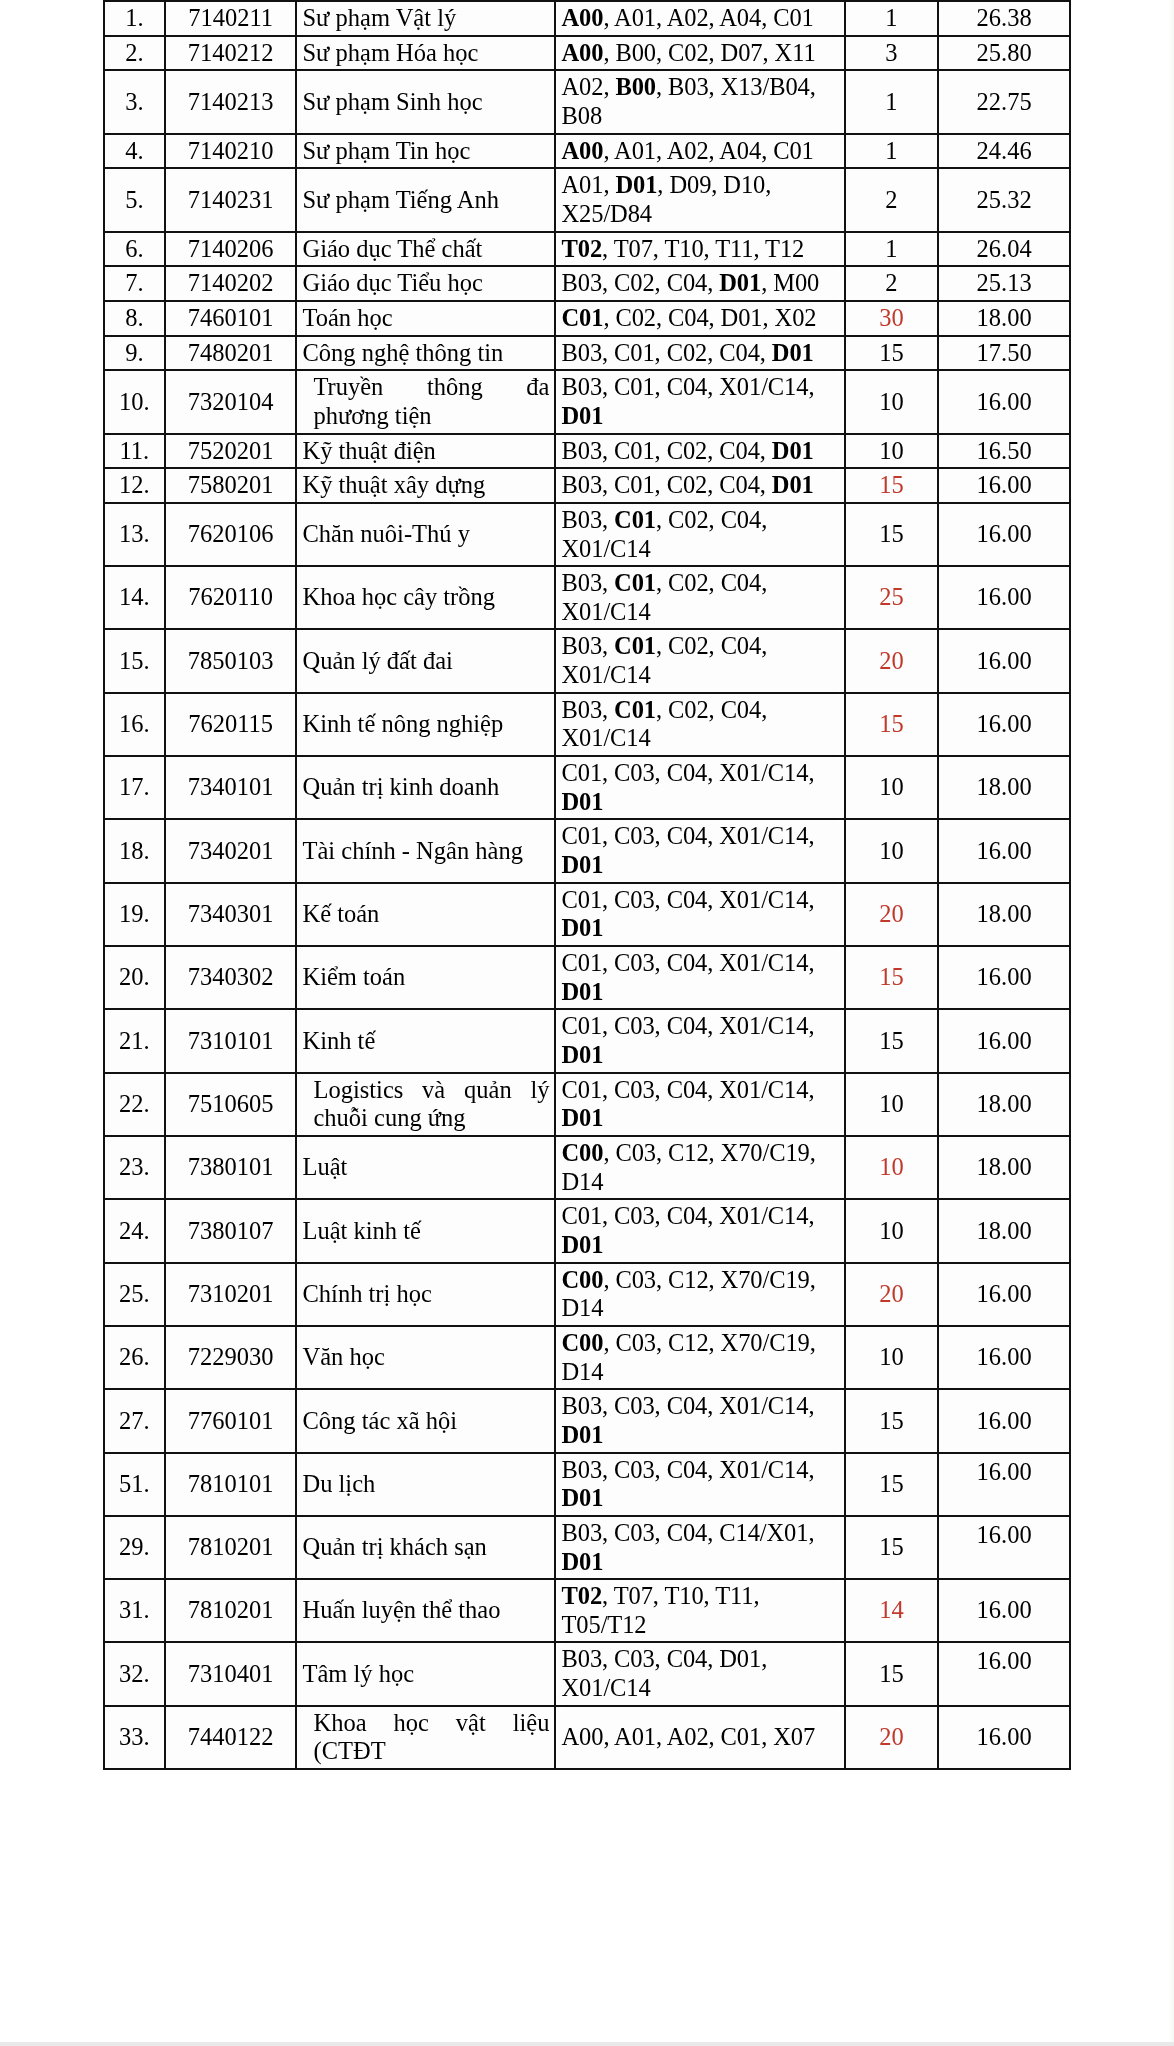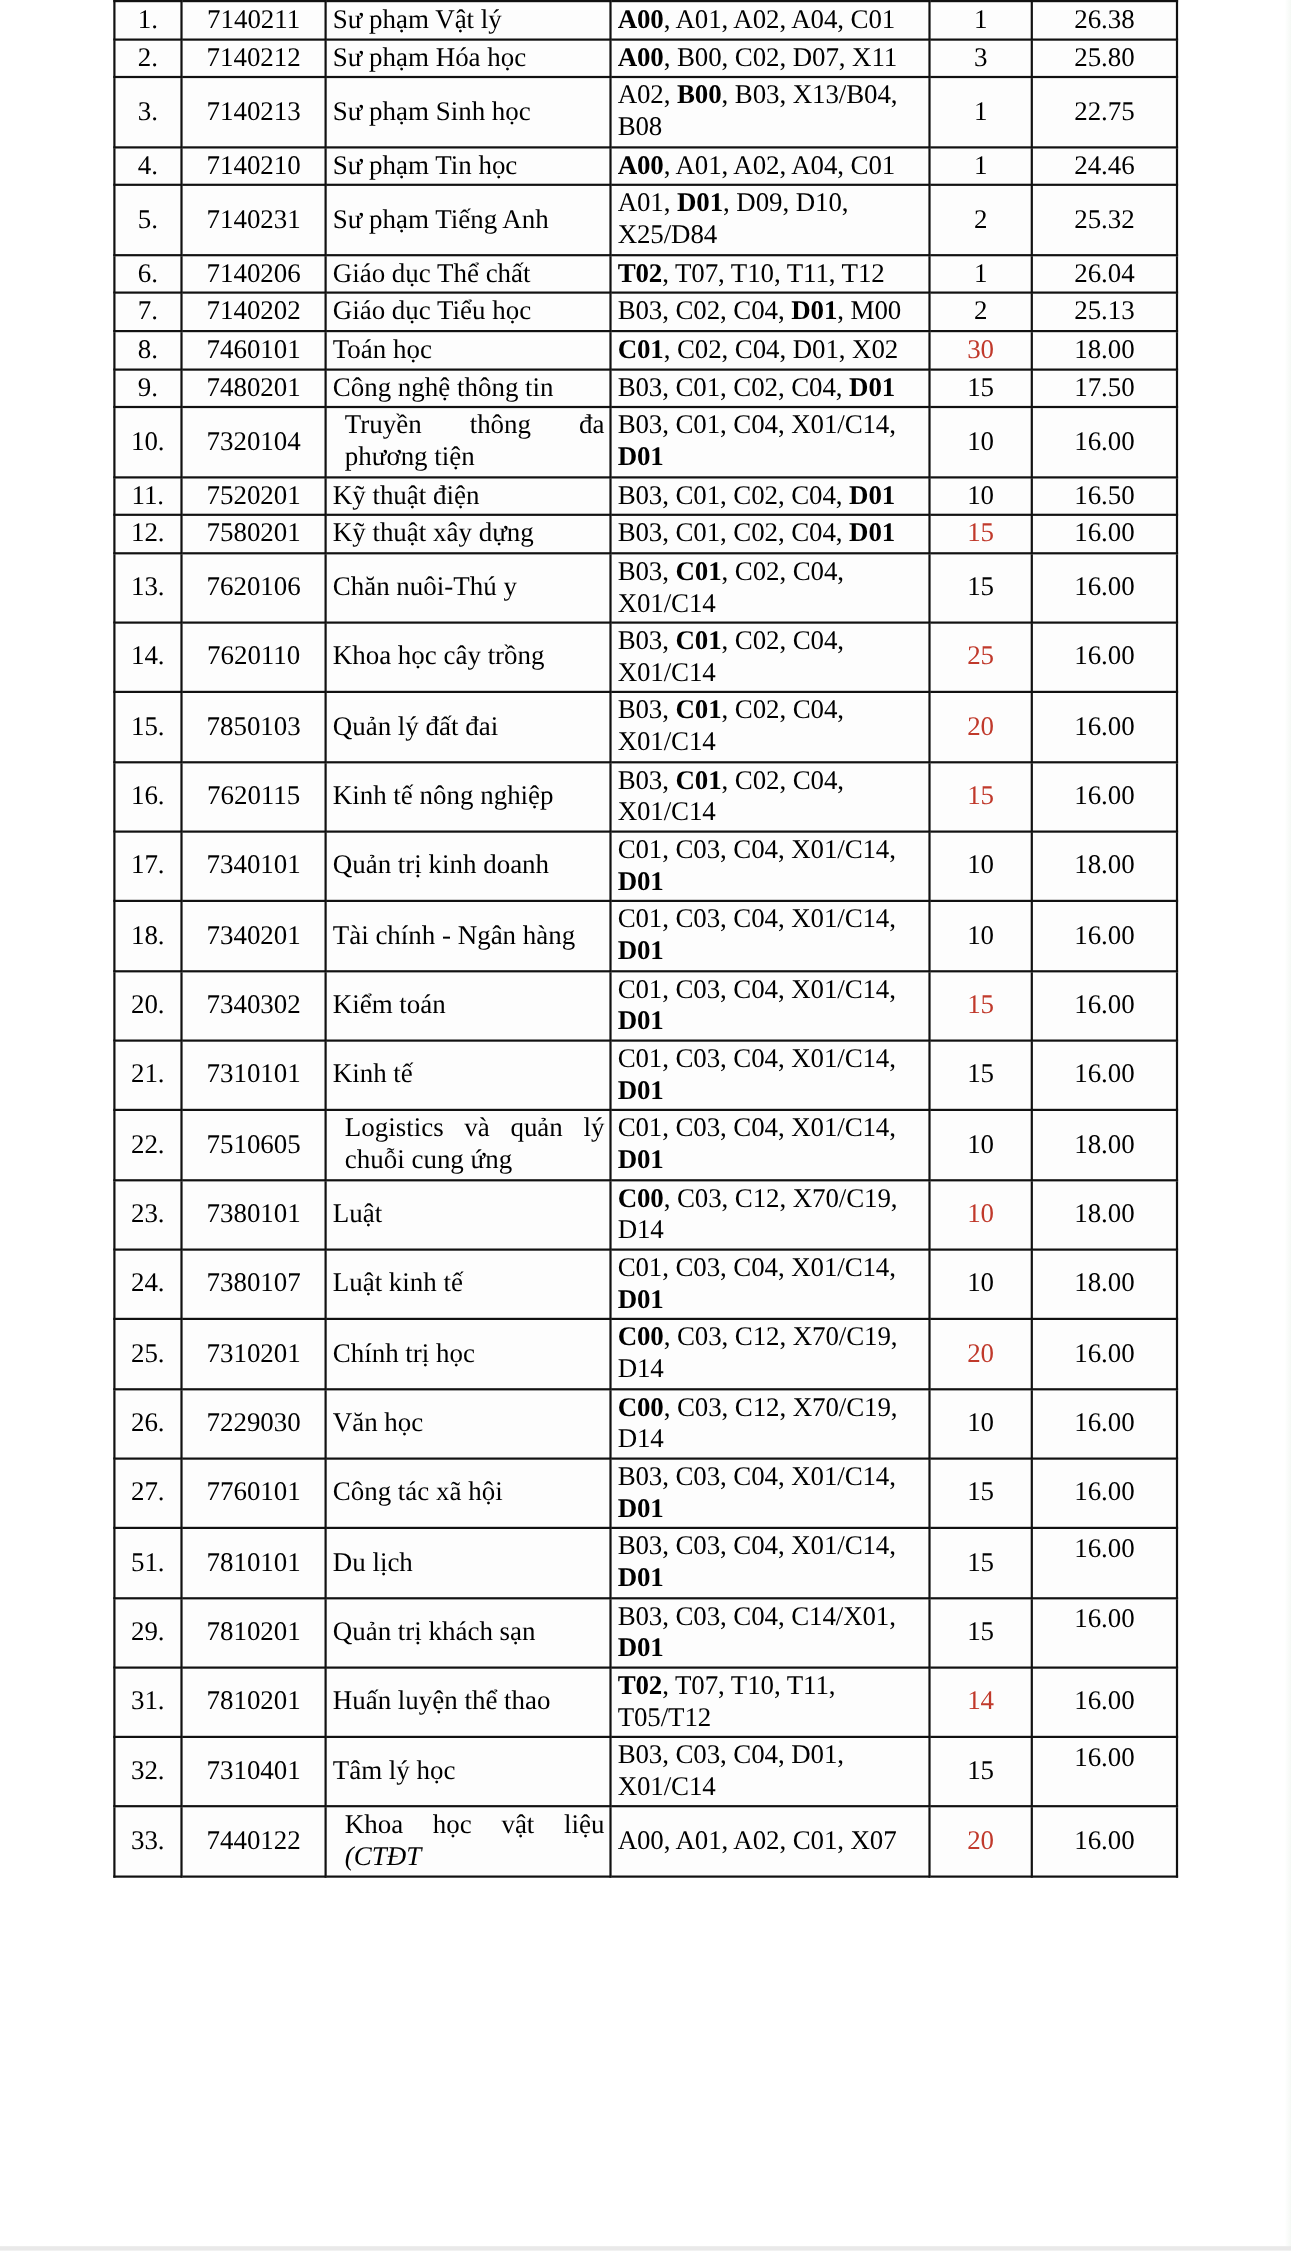--- a/index.html
+++ b/index.html
@@ -88,21 +88,21 @@
     font-size: 24.5px;
   }
   td.score {
     text-align: center;
     font-size: 24.5px;
   }
   td.score.top { vertical-align: top; padding-top: 4px; }
 
   .q-red { color: #c0392b; }
   .b { font-weight: bold; }
-  .it { font-style: italic; }
+  .it { }
 
   
   #right-edge {
     position: absolute;
     right: 0;
     top: 0;
     width: 6px;
     height: 2046px;
     background: linear-gradient(to right, #ffffff, #f4f8f4);
   }
@@ -269,20 +269,28 @@
           </tr>
           <tr>
             <td class="idx">18.</td>
             <td class="code">7340201</td>
             <td class="name">Tài chính - Ngân hàng</td>
             <td class="comb"><span>C01, C03, C04, X01/C14, </span><span class="b">D01</span></td>
             <td class="quota">10</td>
             <td class="score">16.00</td>
           </tr>
           <tr>
+            <td class="idx">19.</td>
+            <td class="code">7340301</td>
+            <td class="name">Kế toán</td>
+            <td class="comb"><span>C01, C03, C04, X01/C14, </span><span class="b">D01</span></td>
+            <td class="quota q-red">20</td>
+            <td class="score">18.00</td>
+          </tr>
+          <tr>
             <td class="idx">20.</td>
             <td class="code">7340302</td>
             <td class="name">Kiểm toán</td>
             <td class="comb"><span>C01, C03, C04, X01/C14, </span><span class="b">D01</span></td>
             <td class="quota q-red">15</td>
             <td class="score">16.00</td>
           </tr>
           <tr>
             <td class="idx">21.</td>
             <td class="code">7310101</td>

